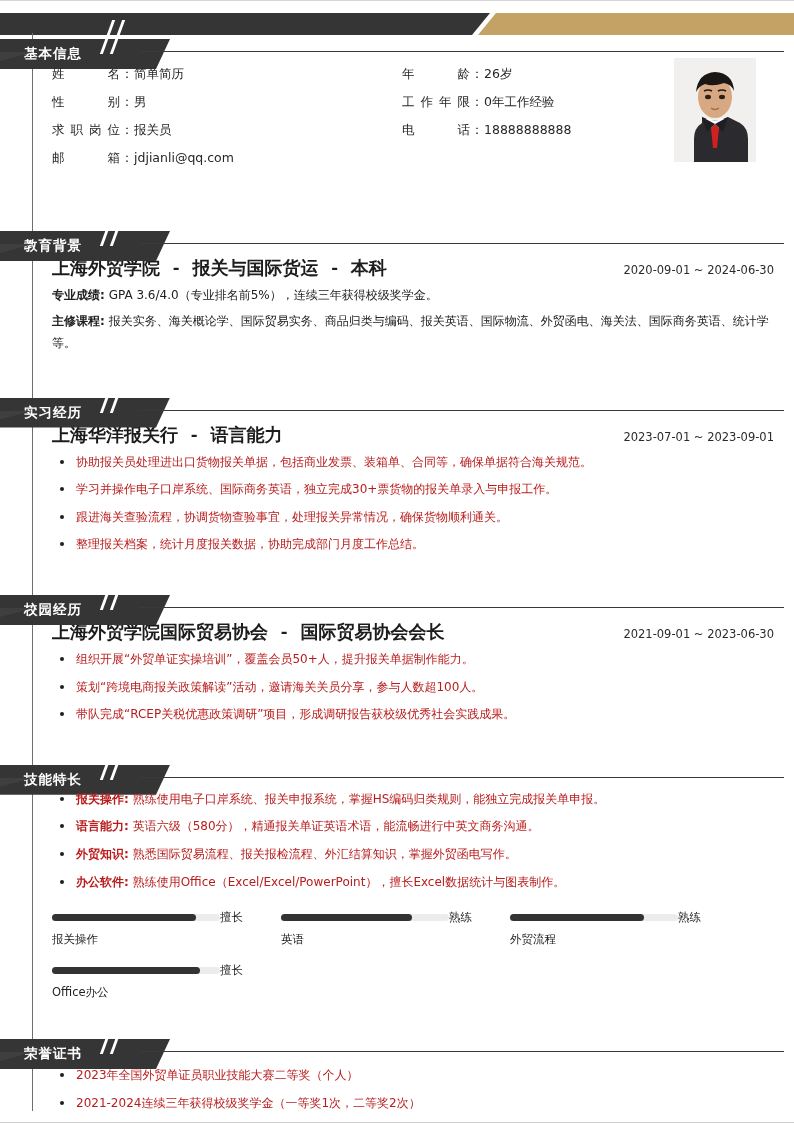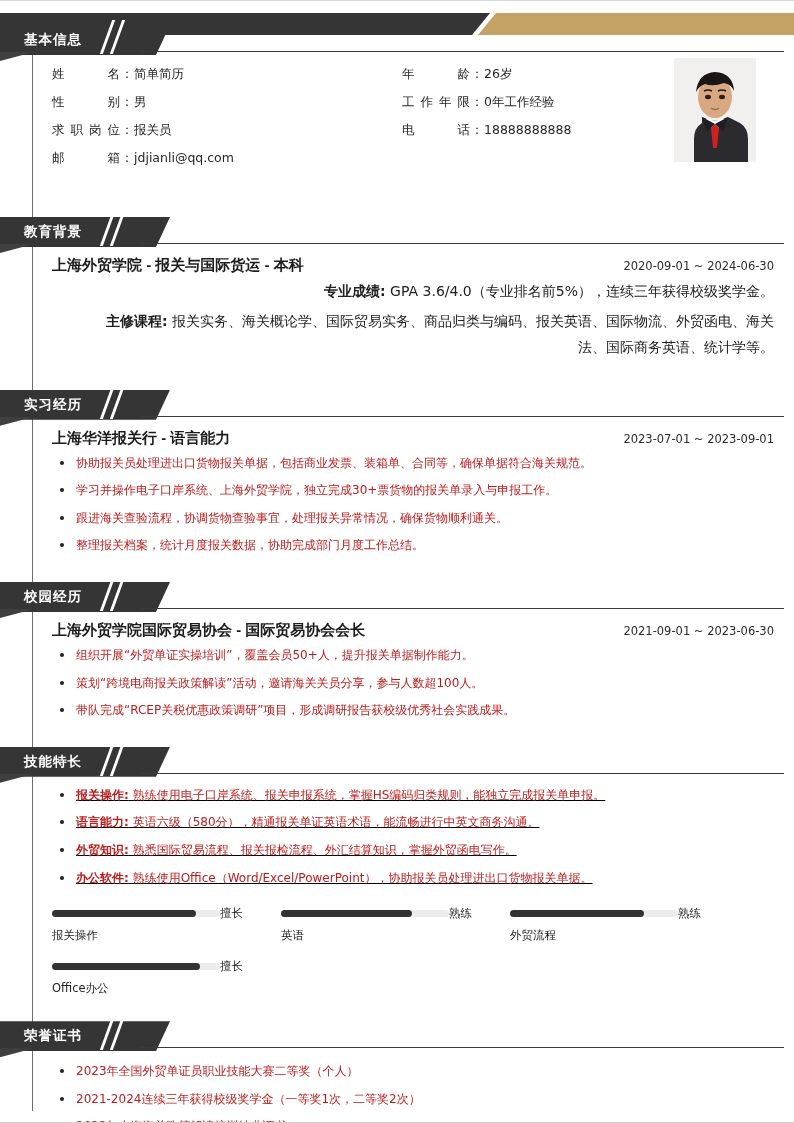--- a/index.html
+++ b/index.html
@@ -20,21 +20,21 @@
   }
   
   .spine{position:absolute;left:32px;top:33px;width:1px;height:1078px;background:#6e6e6e;}
   
   .frame-top{position:absolute;left:0;top:0;width:794px;height:1px;background:#d6d6d6;}
   .frame-bottom{position:absolute;left:0;bottom:0;width:794px;height:1px;background:#cfcfcf;}
   
   .section{position:relative;}
   .sec-head{position:relative;height:30px;margin-bottom:0;}
   .sec-badge{
-    position:absolute;left:0;top:3px;height:30px;background:#353535;
+    position:absolute;left:0;top:17px;height:30px;background:#353535;
     display:flex;align-items:center;
     padding:0 46px 0 24px;
     clip-path:polygon(0 0,100% 0,calc(100% - 14px) 100%,0 100%);
   }
   .sec-badge .t{
     color:#ffffff;font-size:13.5px;font-weight:bold;letter-spacing:1px;
     font-family:"DejaVu Sans","Liberation Sans",sans-serif;white-space:nowrap;
   }
   .sec-stripes{position:absolute;top:0;height:30px;width:44px;pointer-events:none;}
   .sec-stripes i{
@@ -64,31 +64,30 @@
   .info-value{font-family:"DejaVu Sans","Liberation Sans",sans-serif;}
   .photo{
     position:absolute;right:18px;top:6px;width:82px;height:104px;
     background:#f2f0ee;overflow:hidden;
   }
   .photo svg{display:block;}
   
   .entry{padding-top:12px;}
   .entry-head{display:flex;justify-content:space-between;align-items:baseline;}
   .entry-title{
-    font-size:15px;font-weight:bold;color:#1c1c1c;
-    font-family:Liberation Sans, sans-serif;
+    font-size:18px;font-weight:bold;color:#1c1c1c;
+    font-family:Liberation Mono, monospace;
   }
   .entry-date{
     font-size:11.5px;color:#2b2b2b;
     font-family:"DejaVu Sans","Liberation Sans",sans-serif;
   }
   .entry-line{
-    font-size:14px;color:#212121;line-height:1.85;margin-top:4px;
-    font-family:"DejaVu Sans","Liberation Sans",sans-serif;
-    margin-left:32px;
+    font-size:12px;color:#212121;line-height:1.85;margin-top:4px;
+    font-family:"DejaVu Sans","Liberation Sans",sans-serif;
   }
   .entry-line b{font-weight:bold;}
   ul.bullets{margin:6px 0 0 0;padding:0;list-style:none;}
   ul.bullets li{
     position:relative;padding-left:24px;font-size:12px;color:#b91c1c;
     line-height:1.55;margin-bottom:9px;
     font-family:"DejaVu Sans","Liberation Sans",sans-serif;
   }
   ul.bullets li::before{
     content:"";position:absolute;left:8px;top:7px;width:4px;height:4px;
@@ -221,21 +220,21 @@
             <path d="M34 60 q7 5 14 0 l4 2 -11 13 -11 -13z" fill="#ffffff"></path>
             <path d="M41 66 l4 4 -2 20 -4 0 -2 -20z" fill="#d02020"></path>
             <path d="M28 59 l13 7 -8 8z" fill="#1f1f23"></path>
             <path d="M54 59 l-13 7 8 8z" fill="#1f1f23"></path>
           </svg>
         </div>
       </div>
     </div>
   </div>
 
-  <div class="section" style="margin-top:36px;text-align:right;">
+  <div class="section" style="margin-top:36px;">
     <div class="sec-head">
       <div class="sec-badge" style="width:100px;">
         <span class="t">教育背景</span>
       </div>
       <div class="sec-stripes" style="left:96px;">
         <i class="a"></i>
           <i class="b"></i>
       </div>
       <div class="sec-shadow"></div>
       <div class="sec-rule" style="left:140px;right:10px;"></div>
@@ -269,21 +268,21 @@
       <div class="sec-rule" style="left:140px;right:10px;"></div>
     </div>
     <div class="body-pad">
       <div class="entry">
         <div class="entry-head">
           <div class="entry-title">上海华洋报关行 - 语言能力</div>
           <div class="entry-date">2023-07-01 ~ 2023-09-01</div>
         </div>
         <ul class="bullets">
           <li>协助报关员处理进出口货物报关单据，包括商业发票、装箱单、合同等，确保单据符合海关规范。</li>
-          <li>学习并操作电子口岸系统、上海外贸学院，独立完成30+票货物的报关单录入与申报工作。</li>
+          <li>学习并操作电子口岸系统、国际商务英语，独立完成30+票货物的报关单录入与申报工作。</li>
           <li>跟进海关查验流程，协调货物查验事宜，处理报关异常情况，确保货物顺利通关。</li>
           <li>整理报关档案，统计月度报关数据，协助完成部门月度工作总结。</li>
         </ul>
       </div>
     </div>
   </div>
 
   <div class="section" style="margin-top:24px;">
     <div class="sec-head">
       <div class="sec-badge" style="width:100px;">
@@ -317,25 +316,25 @@
         <span class="t">技能特长</span>
       </div>
       <div class="sec-stripes" style="left:96px;">
         <i class="a"></i>
           <i class="b"></i>
       </div>
       <div class="sec-shadow"></div>
       <div class="sec-rule" style="left:140px;right:10px;"></div>
     </div>
     <div class="body-pad">
-      <ul class="bullets" style="margin-top:12px;text-decoration:underline;">
+      <ul class="bullets" style="margin-top:12px;">
         <li><b>报关操作:</b><span> 熟练使用电子口岸系统、报关申报系统，掌握HS编码归类规则，能独立完成报关单申报。</span></li>
         <li><b>语言能力:</b><span> 英语六级（580分），精通报关单证英语术语，能流畅进行中英文商务沟通。</span></li>
         <li><b>外贸知识:</b><span> 熟悉国际贸易流程、报关报检流程、外汇结算知识，掌握外贸函电写作。</span></li>
-        <li><b>办公软件:</b><span> 熟练使用Office（Word/Excel/PowerPoint），协助报关员处理进出口货物报关单据。</span></li>
+        <li><b>办公软件:</b><span> 熟练使用Office（Excel/Excel/PowerPoint），擅长Excel数据统计与图表制作。</span></li>
       </ul>
 
       <div class="bars">
         <div class="bar-item">
           <div class="bar-row">
             <div class="bar-track">
               <div class="bar-fill" style="width: 86%;"></div>
             </div>
             <div class="bar-level">擅长</div>
           </div>

